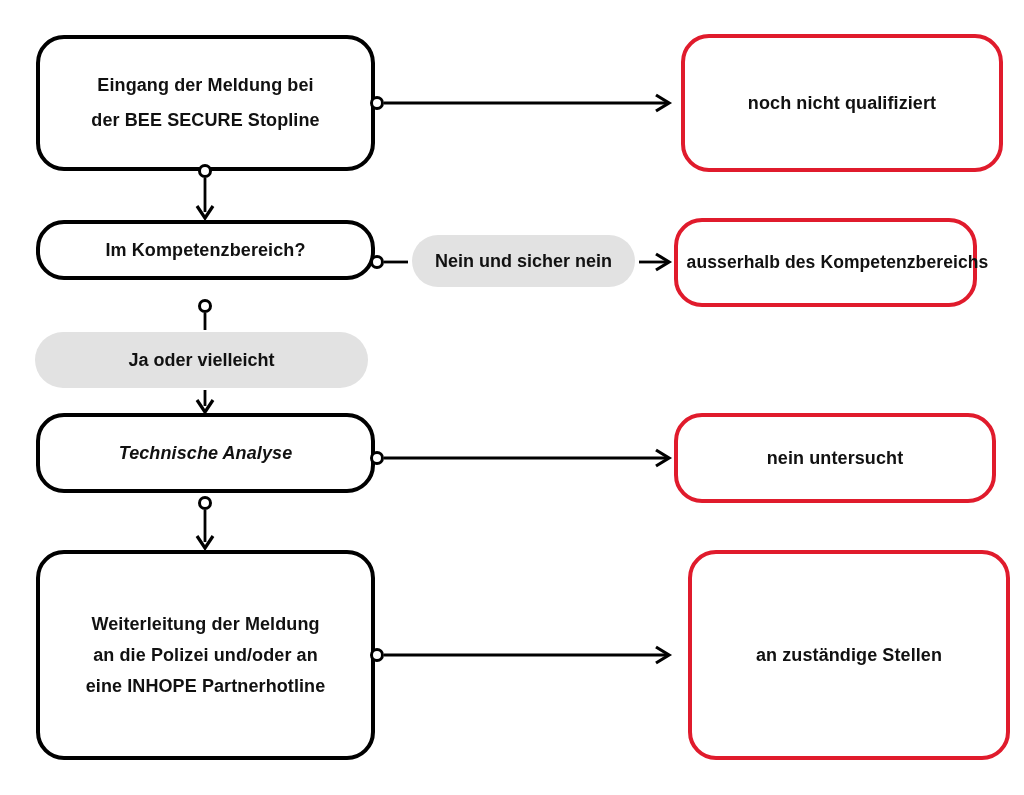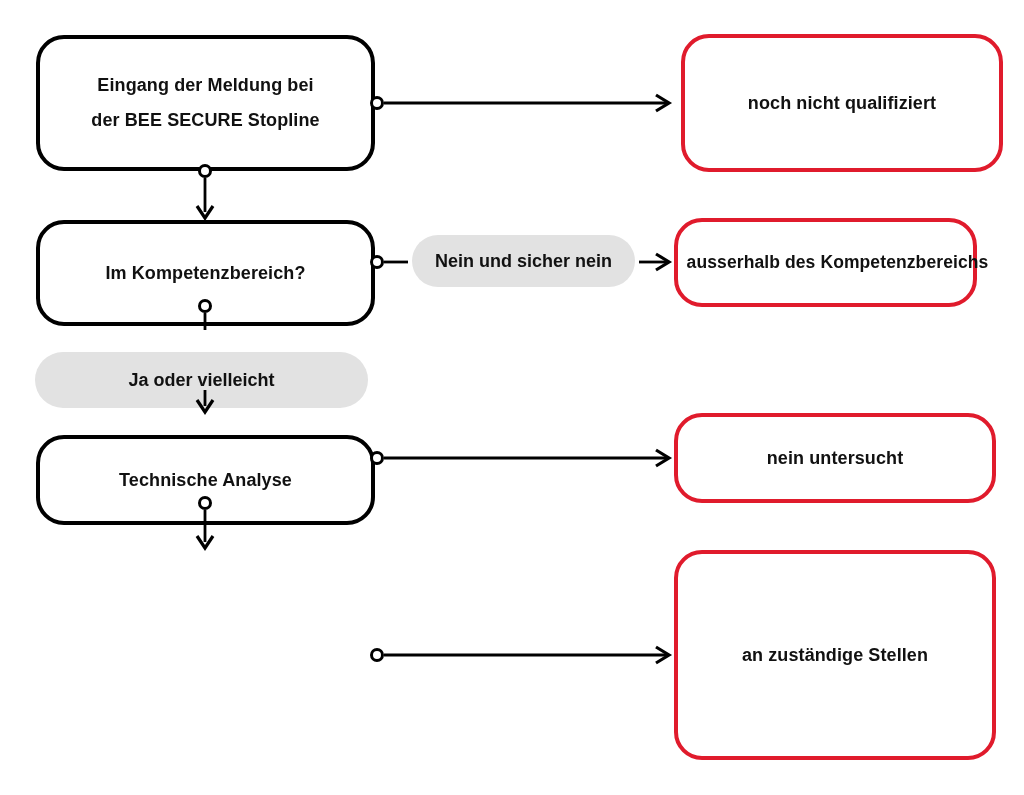--- a/index.html
+++ b/index.html
@@ -133,46 +133,51 @@
       <polyline class="arrow-head" points="656,647 669,655 656,663"></polyline>
       <circle class="node-dot" cx="377" cy="655" r="5.5"></circle>
     </g>
   </svg>
 
   <div class="box" style="left:36px; top:35px; width:339px; height:136px;text-align:right;">
     <div class="line">Eingang der Meldung bei</div>
     <div class="line">der BEE SECURE Stopline</div>
   </div>
 
-  <div class="box" style="left:36px; top:220px; width:339px; height:106px;">
+  <div class="box" style="left:36px; top:220px; width:339px; height:60px;">
     <div class="line">Im Kompetenzbereich?</div>
   </div>
 
-  <div class="box" style="left:36px; top:435px; width:339px; height:90px;">
+  <div class="box" style="left:36px; top:413px; width:339px; height:80px;font-style:italic;">
     <div class="line">Technische Analyse</div>
   </div>
 
+  <div class="box compact" style="left:36px; top:550px; width:339px; height:210px;">
+    <div class="line">Weiterleitung der Meldung</div>
+    <div class="line">an die Polizei und/oder an</div>
+    <div class="line">eine INHOPE Partnerhotline</div>
+  </div>
 
   <div class="box status" style="left:674px; top:34px; width:322px; height:138px;margin-left:7px;">
     <div class="line">noch nicht qualifiziert</div>
   </div>
 
   <div class="box status" style="left:674px; top:218px; width:303px; height:89px;padding-left:24px;">
     <div class="line" style="font-size:17.5px;">ausserhalb des Kompetenzbereichs</div>
   </div>
 
   <div class="box status" style="left:674px; top:413px; width:322px; height:90px;">
     <div class="line">nein untersucht</div>
   </div>
 
-  <div class="box status compact" style="left:674px; top:550px; width:322px; height:210px;">
+  <div class="box status compact" style="left:688px; top:550px; width:322px; height:210px;">
     <div class="line">an zuständige Stellen</div>
   </div>
 
   <div class="pill" style="left:412px; top:235px; width:223px; height:52px;">
     <span>Nein und sicher nein</span>
   </div>
 
-  <div class="pill" style="left:35px; top:332px; width:333px; height:56px;margin-top:20px;">
+  <div class="pill" style="left:35px; top:332px; width:333px; height:56px;">
     <span>Ja oder vielleicht</span>
   </div>
 
 </div>
 
 </body></html>

